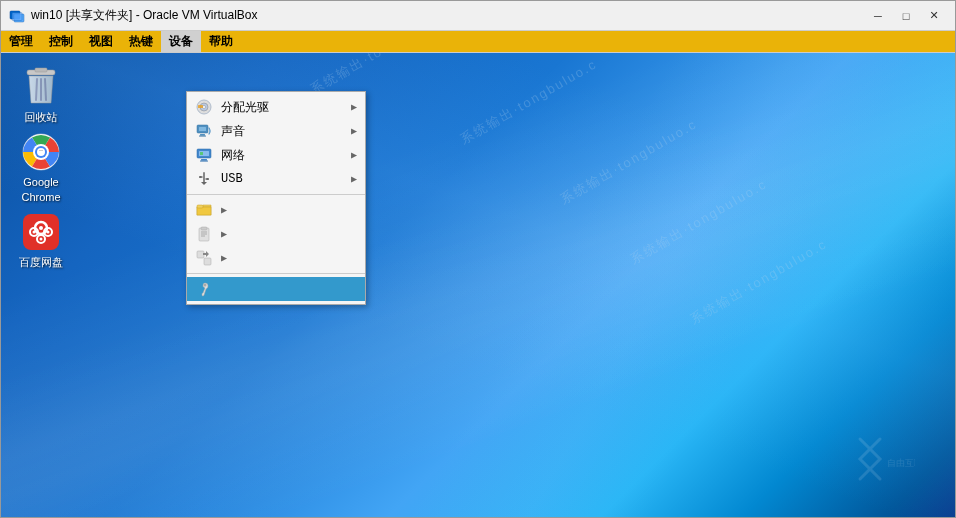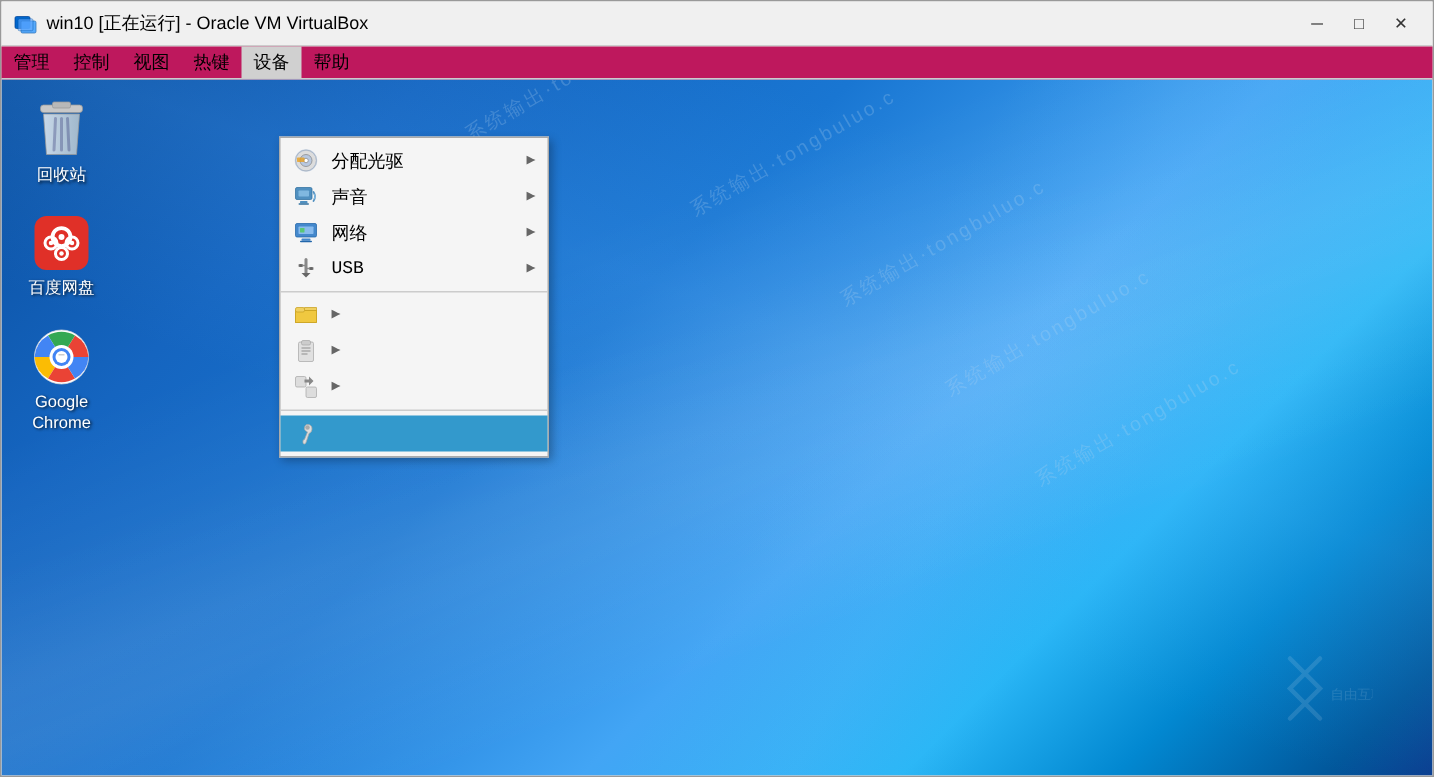--- a/index.html
+++ b/index.html
@@ -60,25 +60,26 @@
       display: flex;
       align-items: center;
       justify-content: center;
       font-size: 11px;
       color: #333;
     }
 
     
     .menu-bar {
       height: 22px;
-      background: #be185d;
+      background: #eab308;
       display: flex;
       align-items: center;
       border-bottom: 1px solid #ccc;
       flex-shrink: 0;
+      font-weight: bold;
     }
     .menu-item {
       padding: 2px 8px;
       cursor: pointer;
       font-size: 12px;
       color: #000;
       height: 100%;
       display: flex;
       align-items: center;
     }
@@ -128,21 +129,20 @@
       letter-spacing: 2px;
     }
 
     
     .desktop-icons {
       position: absolute;
       top: 10px;
       left: 10px;
       display: flex;
       flex-direction: column;
-      gap: 10px;
       justify-content: space-between;
     }
     .desktop-icon {
       display: flex;
       flex-direction: column;
       align-items: center;
       width: 60px;
       cursor: pointer;
       padding: 4px;
     }
@@ -226,21 +226,21 @@
 <div class="vbox-window">
 
   <div class="title-bar">
     <div class="title-bar-left">
 
       <svg class="title-icon" viewBox="0 0 16 16">
         <rect x="1" y="3" width="10" height="8" rx="1" fill="#0066cc" stroke="#004499" stroke-width="0.5"></rect>
         <rect x="5" y="6" width="10" height="8" rx="1" fill="#3399ff" stroke="#0055aa" stroke-width="0.5" opacity="0.8"></rect>
         <rect x="3" y="4.5" width="10" height="8" rx="1" fill="#66aaff" stroke="#0055aa" stroke-width="0.5" opacity="0.6"></rect>
       </svg>
-      <span class="title-text">win10 [正在运行] - Oracle VM VirtualBox</span>
+      <span class="title-text">win10 [共享文件夹] - Oracle VM VirtualBox</span>
     </div>
     <div class="title-bar-buttons">
       <button class="title-btn">─</button>
       <button class="title-btn">□</button>
       <button class="title-btn close">✕</button>
     </div>
   </div>
 
   <div class="menu-bar">
     <div class="menu-item">管理</div>
@@ -288,64 +288,64 @@
               </linearGradient>
             </defs>
           </svg>
         </div>
         <span class="icon-label">回收站</span>
       </div>
 
       <div class="desktop-icon">
         <div class="icon-img">
           <svg width="40" height="40" viewBox="0 0 40 40">
+
+            <circle cx="20" cy="20" r="18" fill="white" stroke="#ddd" stroke-width="0.5"></circle>
+
+            <path d="M20 20 L38 20 A18 18 0 0 0 29 5.6 Z" fill="#ea4335"></path>
+
+            <path d="M20 20 L29 5.6 A18 18 0 0 0 11 5.6 Z" fill="#34a853"></path>
+
+            <path d="M20 20 L11 5.6 A18 18 0 0 0 2 20 Z" fill="#4285f4"></path>
+
+            <path d="M20 20 L2 20 A18 18 0 0 0 11 34.4 Z" fill="#fbbc04"></path>
+
+            <path d="M20 20 L11 34.4 A18 18 0 0 0 29 34.4 Z" fill="#ea4335"></path>
+
+            <path d="M20 20 L29 34.4 A18 18 0 0 0 38 20 Z" fill="#4285f4"></path>
+
+            <circle cx="20" cy="20" r="8" fill="white"></circle>
+
+            <circle cx="20" cy="20" r="6" fill="#4285f4"></circle>
+
+            <circle cx="20" cy="20" r="4" fill="white"></circle>
+
+            <rect x="18" y="18" width="4" height="1" fill="rgba(0,0,0,0.2)"></rect>
+          </svg>
+        </div>
+        <span class="icon-label">Google<br>Chrome</span>
+      </div>
+
+      <div class="desktop-icon">
+        <div class="icon-img">
+          <svg width="40" height="40" viewBox="0 0 40 40">
             <rect x="2" y="2" width="36" height="36" rx="8" fill="#e03028"></rect>
 
             <circle cx="20" cy="16" r="6" fill="none" stroke="white" stroke-width="2.5"></circle>
             <circle cx="13" cy="20" r="4" fill="none" stroke="white" stroke-width="2"></circle>
             <circle cx="27" cy="20" r="4" fill="none" stroke="white" stroke-width="2"></circle>
             <circle cx="20" cy="27" r="4" fill="none" stroke="white" stroke-width="2"></circle>
 
             <circle cx="20" cy="16" r="2" fill="white"></circle>
             <circle cx="13" cy="20" r="1.5" fill="white"></circle>
             <circle cx="27" cy="20" r="1.5" fill="white"></circle>
             <circle cx="20" cy="27" r="1.5" fill="white"></circle>
           </svg>
         </div>
         <span class="icon-label">百度网盘</span>
-      </div>
-
-      <div class="desktop-icon">
-        <div class="icon-img">
-          <svg width="40" height="40" viewBox="0 0 40 40">
-
-            <circle cx="20" cy="20" r="18" fill="white" stroke="#ddd" stroke-width="0.5"></circle>
-
-            <path d="M20 20 L38 20 A18 18 0 0 0 29 5.6 Z" fill="#ea4335"></path>
-
-            <path d="M20 20 L29 5.6 A18 18 0 0 0 11 5.6 Z" fill="#34a853"></path>
-
-            <path d="M20 20 L11 5.6 A18 18 0 0 0 2 20 Z" fill="#4285f4"></path>
-
-            <path d="M20 20 L2 20 A18 18 0 0 0 11 34.4 Z" fill="#fbbc04"></path>
-
-            <path d="M20 20 L11 34.4 A18 18 0 0 0 29 34.4 Z" fill="#ea4335"></path>
-
-            <path d="M20 20 L29 34.4 A18 18 0 0 0 38 20 Z" fill="#4285f4"></path>
-
-            <circle cx="20" cy="20" r="8" fill="white"></circle>
-
-            <circle cx="20" cy="20" r="6" fill="#4285f4"></circle>
-
-            <circle cx="20" cy="20" r="4" fill="white"></circle>
-
-            <rect x="18" y="18" width="4" height="1" fill="rgba(0,0,0,0.2)"></rect>
-          </svg>
-        </div>
-        <span class="icon-label">Google<br>Chrome</span>
       </div>
     </div>
 
     <div class="dropdown-menu">
 
       <div class="menu-entry">
         <div class="menu-entry-icon">
           <svg width="16" height="16" viewBox="0 0 16 16">
             <circle cx="8" cy="8" r="7" fill="#ddd" stroke="#aaa" stroke-width="0.5"></circle>
             <circle cx="8" cy="8" r="4" fill="#b8c8e0" stroke="#888" stroke-width="0.5"></circle>

